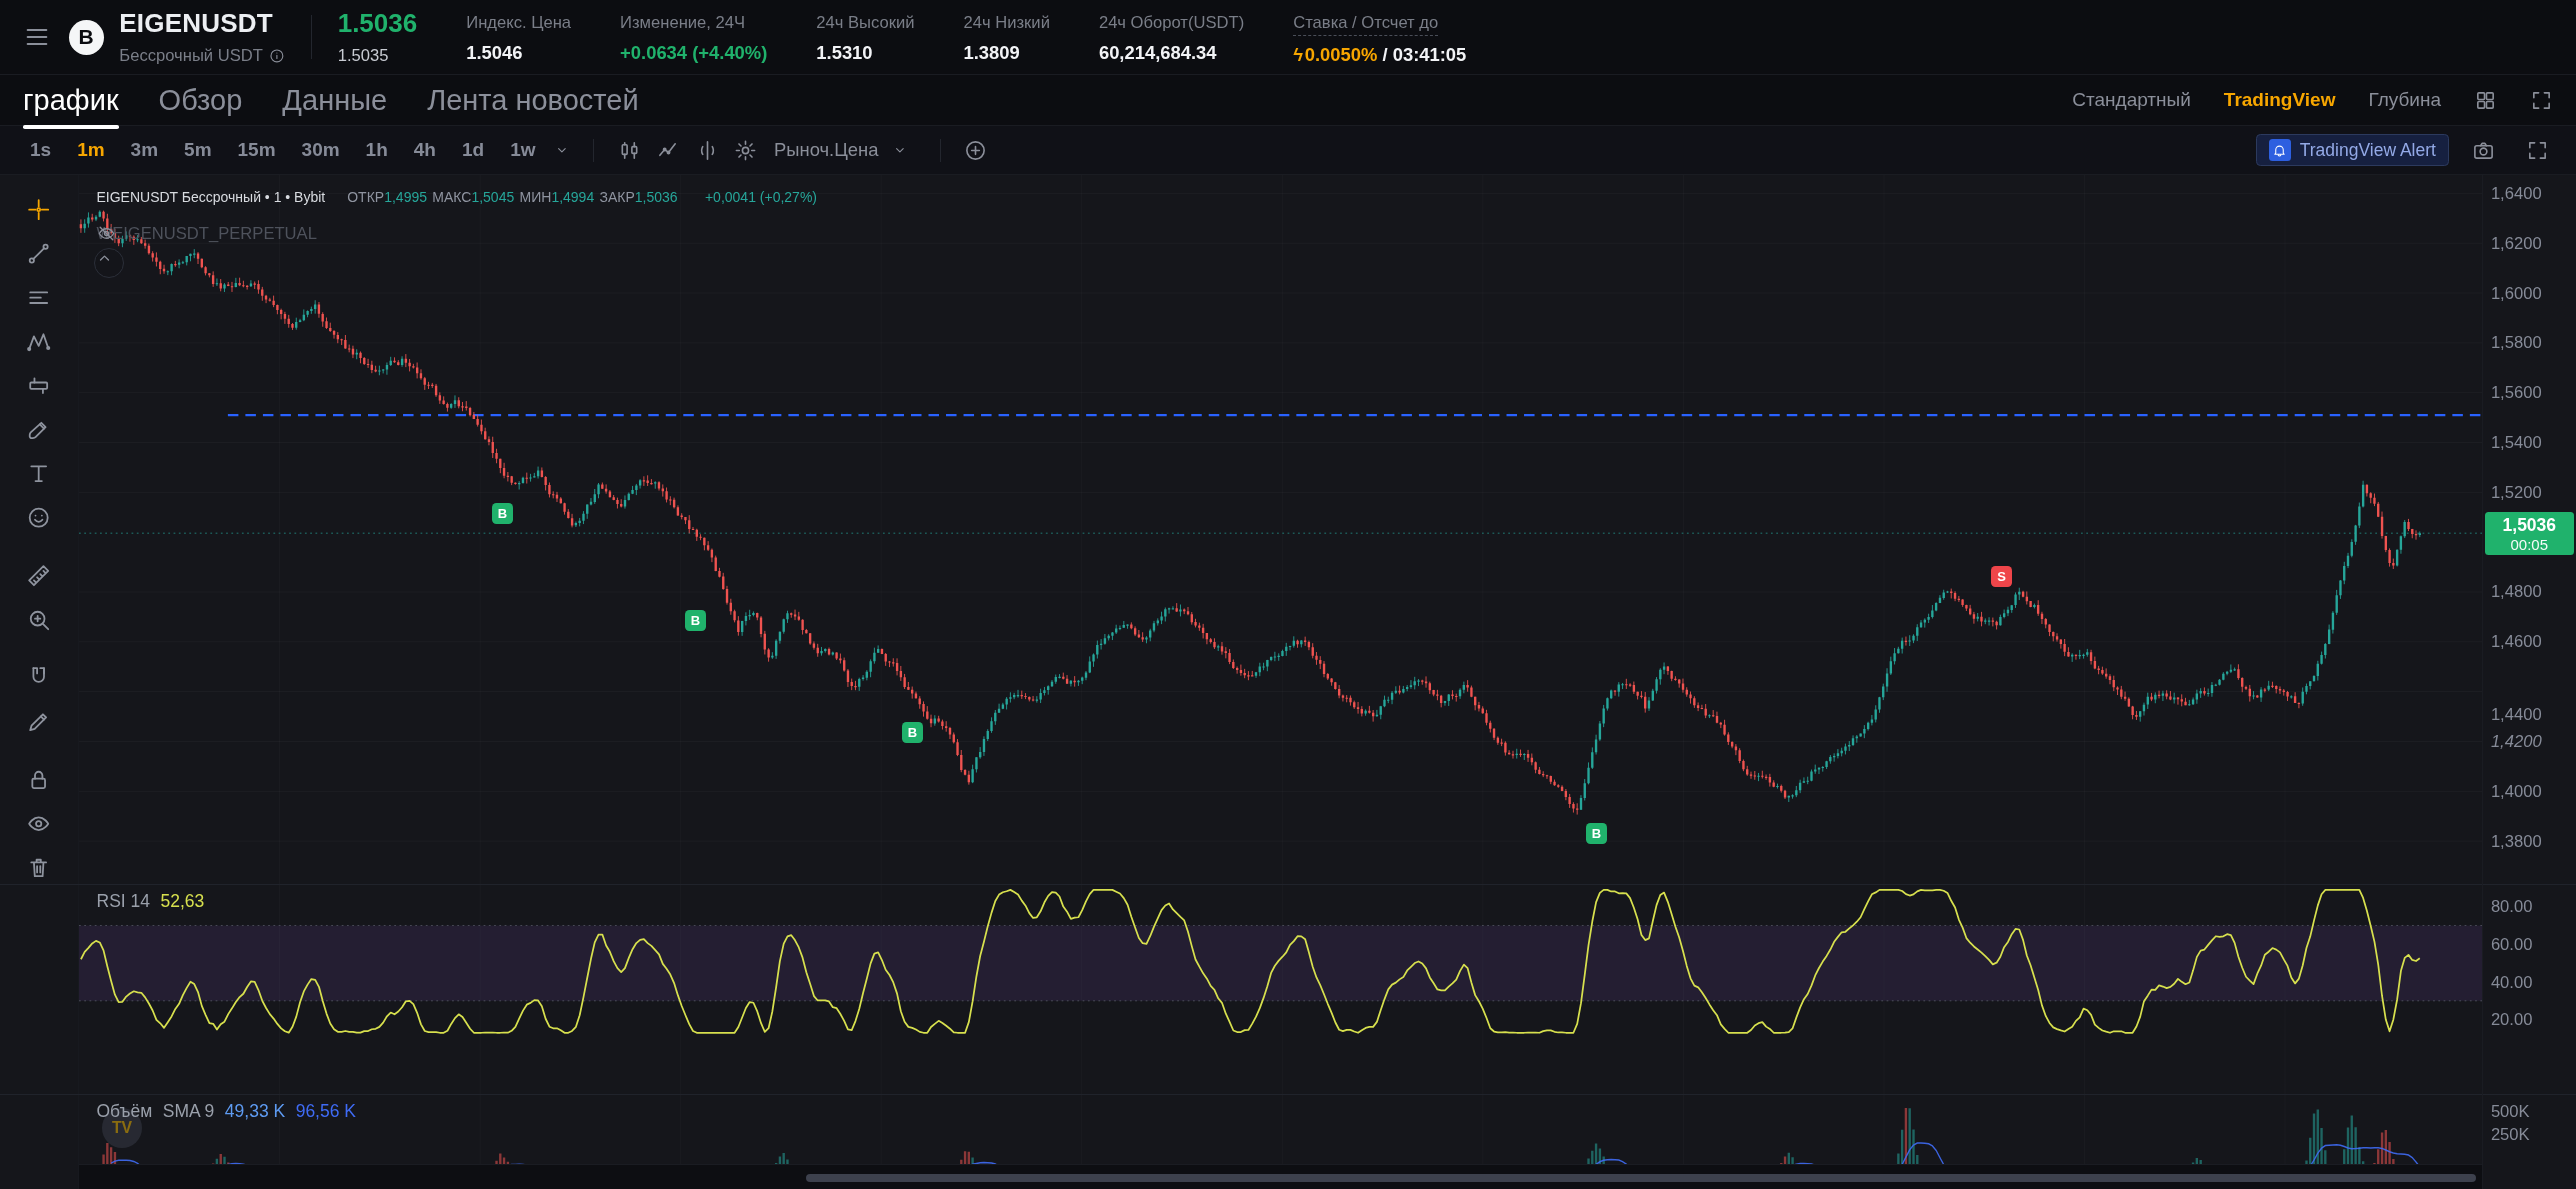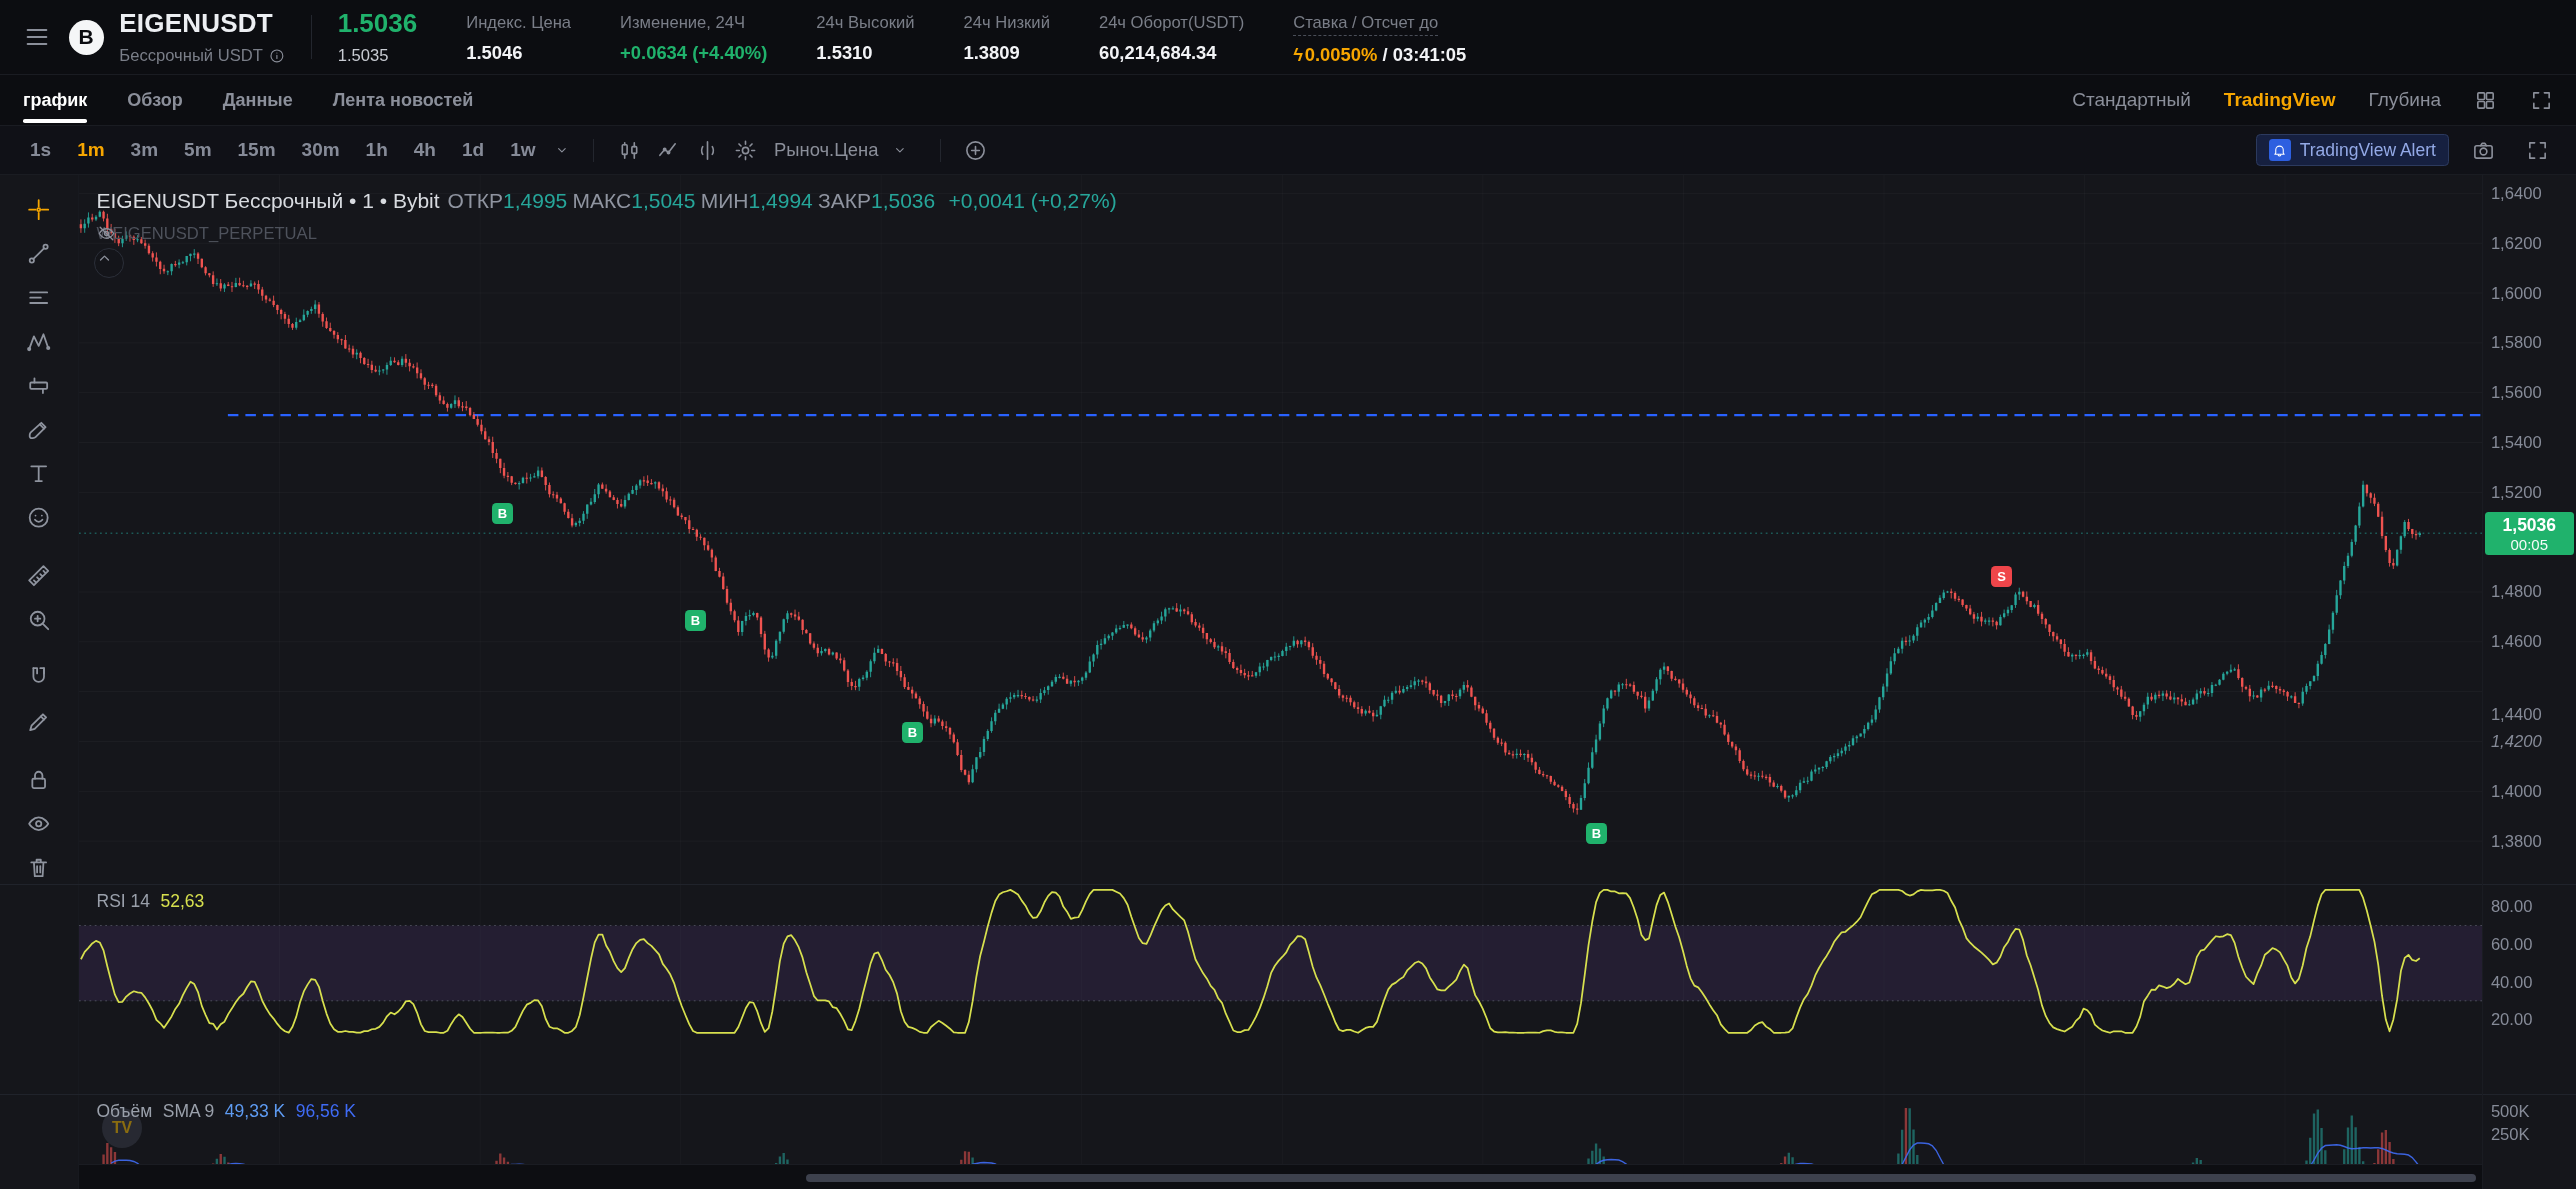--- a/index.html
+++ b/index.html
@@ -29,21 +29,21 @@
   .s-label{font-size:16.6px;color:#7a7e88;white-space:pre-line;max-width:201px;line-height:1.25}
   .s-label.dotted{border-bottom:0.9px dashed #4a4e58;padding-bottom:1.8px;align-self:flex-start}
   .s-value{font-size:18.4px;font-weight:600;color:#f2f3f6}
   .s-value.green{color:#20b26c}
   .s-value .orange{color:#f7a600}
   .s-value .bolt{color:#f7a600;font-weight:700;margin-right:1.8px}
 
   
   .tabbar{height:51px;display:flex;align-items:center;padding:0 23px;background:#0c0d11;border-bottom:0.9px solid #1a1c22}
   .tabs-left{display:flex;gap:40px;align-items:center}
-  .tab{font-size:18px;font-weight:700;color:#8b8f9a;cursor:pointer;position:relative}
+  .tab{font-size:29px;font-weight:400;color:#8b8f9a;cursor:pointer;position:relative}
   .tab.active{color:#ffffff}
   .tab.active::after{content:"";position:absolute;left:0;right:0;bottom:-12.3px;height:3.5px;background:#fff;border-radius:1.8px}
   .tabs-right{margin-left:auto;display:flex;align-items:center;gap:33px}
   .rtab{font-size:19px;color:#8b8f9a;cursor:pointer}
   .rtab.orange{color:#f7a600;font-weight:600}
 
   
   .toolbar{height:49px;display:flex;align-items:center;padding:0 19px 0 30px;background:#101117;border-bottom:0.9px solid #1a1c22}
   .tf-list{display:flex;align-items:center;gap:26px;margin-right:10.5px}
   .tf{font-size:19px;font-weight:600;color:#868b98;cursor:pointer}
@@ -70,21 +70,21 @@
   .pane{position:absolute;left:0;width:100%}
   .pane svg{position:absolute;inset:0;width:100%;height:100%}
   .pane-price{top:0;height:709px}
   .pane-rsi{top:709px;height:210px}
   .pane-vol{top:919px;height:80px}
   .bottom-strip{position:absolute;left:0;top:989px;width:100%;height:25.4px;background:#0d0e12;border-top:0.9px solid #1a1c22}
   .hthumb{position:absolute;left:727px;right:7px;top:8.8px;height:7.9px;border-radius:4.4px;background:#3d414d}
 
   .divider{position:absolute;left:0;width:100%;height:0.9px;background:#20232b;z-index:5}
 
-  .legend{position:absolute;left:17.5px;top:14px;display:flex;align-items:center;gap:8px;font-size:21px;z-index:4;white-space:nowrap}
+  .legend{position:absolute;left:17.5px;top:14px;display:flex;align-items:center;gap:22px;font-size:14px;z-index:4;white-space:nowrap}
   .legend .t{color:#d8dbe0}
   .ohlc-item{margin-right:5.3px}
   .ohlc-k{color:#8f94a0}
   .ohlc-v{color:#26a69a}
   .chg{color:#26a69a}
   .legend2{position:absolute;left:17.5px;top:49px;display:flex;align-items:center;gap:8.8px;color:#4e525c;font-size:16.6px;z-index:4}
   .collapse{position:absolute;left:15px;top:73px;width:30px;height:30px;border:0.9px solid #2b2f39;border-radius:50%;
     background:rgba(20,21,26,.85);display:flex;align-items:center;justify-content:center;color:#868b98;z-index:4;cursor:pointer}
 
   .mk{position:absolute;width:21px;height:21px;border-radius:4.4px;display:flex;align-items:center;justify-content:center;

